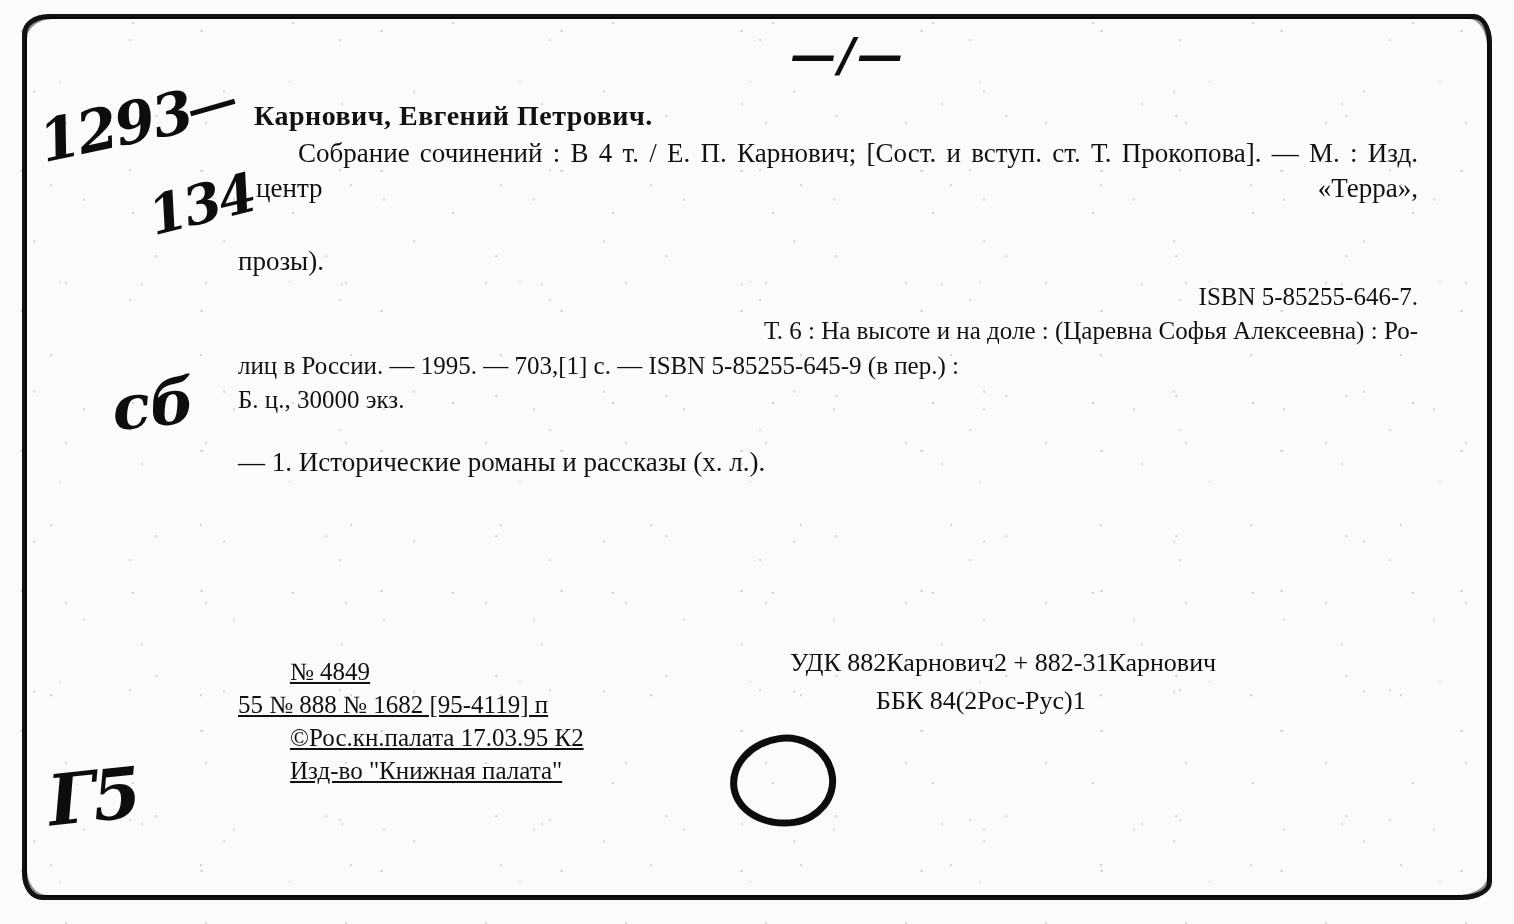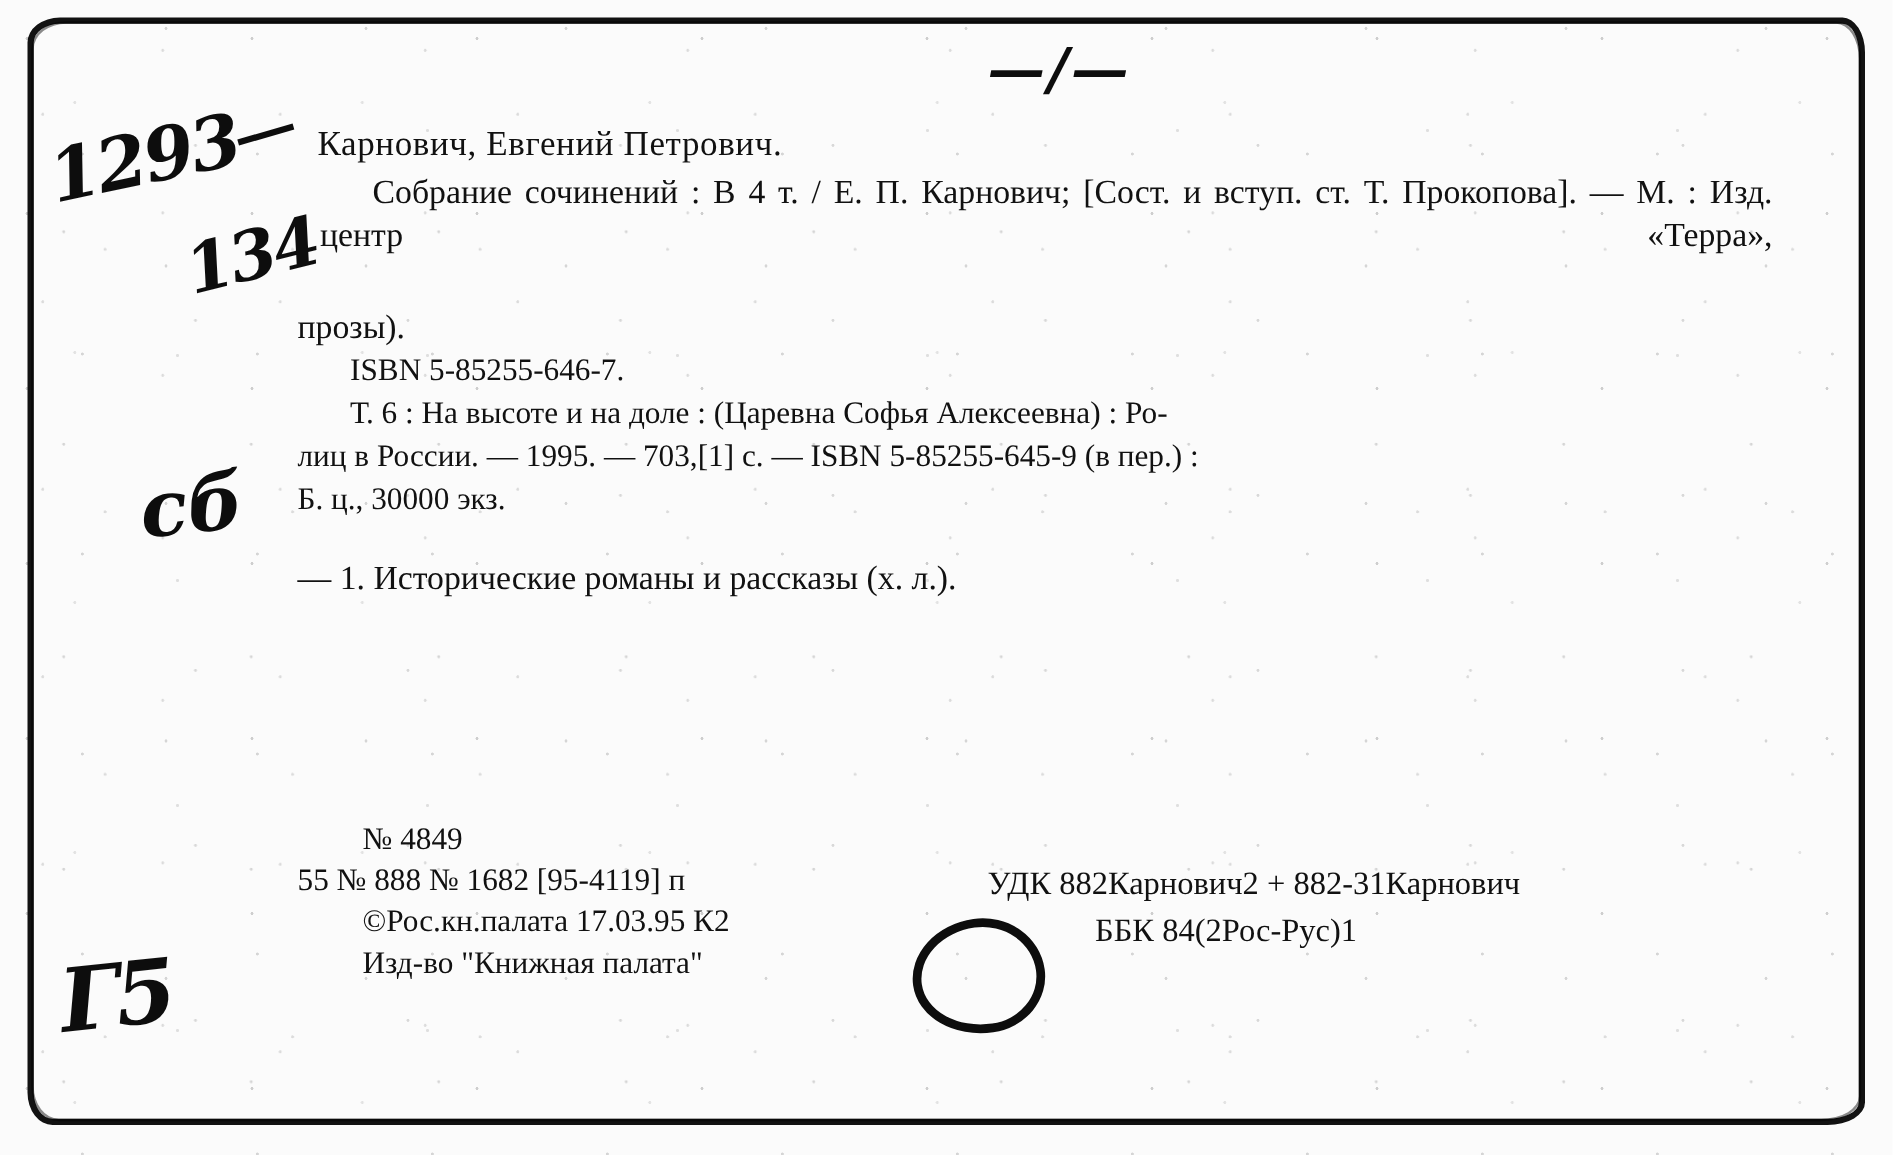--- a/index.html
+++ b/index.html
@@ -58,46 +58,47 @@
   
   #body-text {
     position: absolute;
     left: 238px;
     top: 98px;
     width: 1180px;
     font-size: 27px;
     line-height: 1.30;
   }
   .para { margin: 0 0 2px 0; }
-  .indent { text-indent: 42px; }
+  .indent { text-indent: 42px; text-align: right; }
   .author {
-    font-weight: normal;
+    font-weight: bold;
     letter-spacing: .5px;
     font-size: 28px;
     text-indent: 16px;
   }
   .justify { text-align: justify; margin-left: 18px; }
   .justify::after { content:""; display:inline-block; width:100%; }
   .small { font-size: 25px; }
   .gap { height: 26px; }
 
   
   #bottom {
     position: absolute;
     left: 238px;
     top: 655px;
     width: 1200px;
     font-size: 25px;
     line-height: 1.32;
+    text-decoration: underline;
   }
   #bottom .left { display:block; }
   #udk-block {
     position: absolute;
     left: 790px;
-    top: 688px;
+    top: 644px;
     font-size: 26px;
     line-height: 1.45;
     text-align: left;
   }
   .num-line { text-indent: 52px; }
 
   
   .hand {
     position: absolute;
     font-family: "DejaVu Serif", serif;

